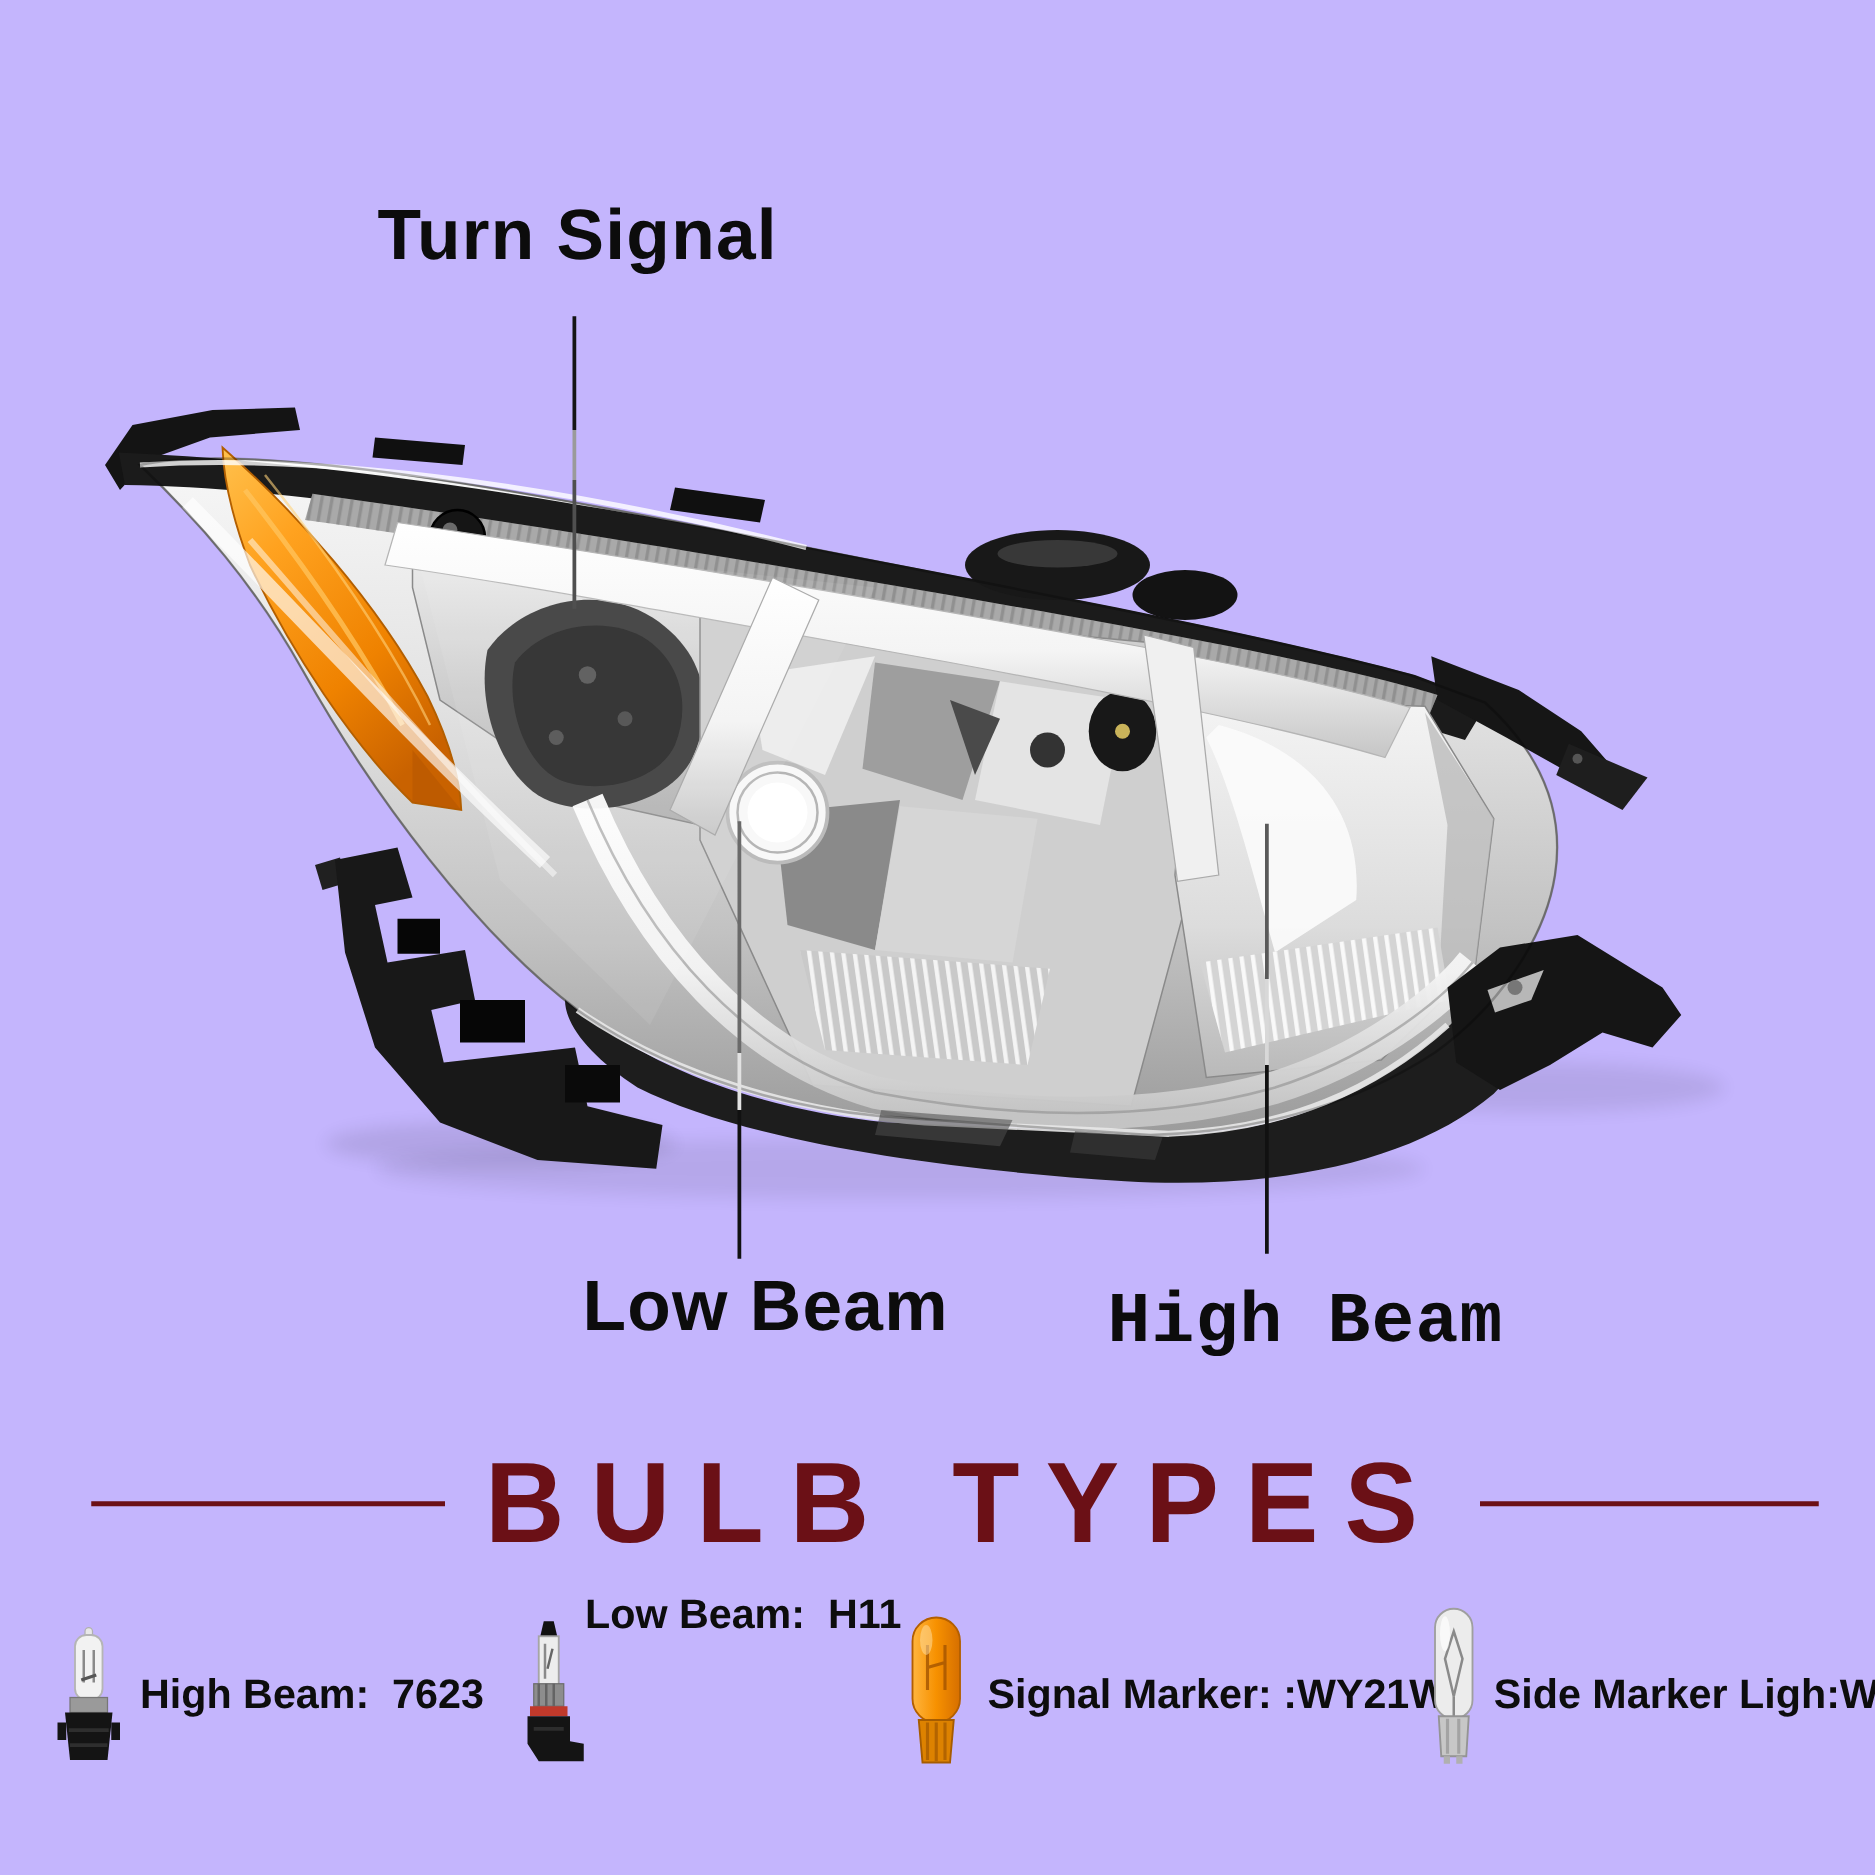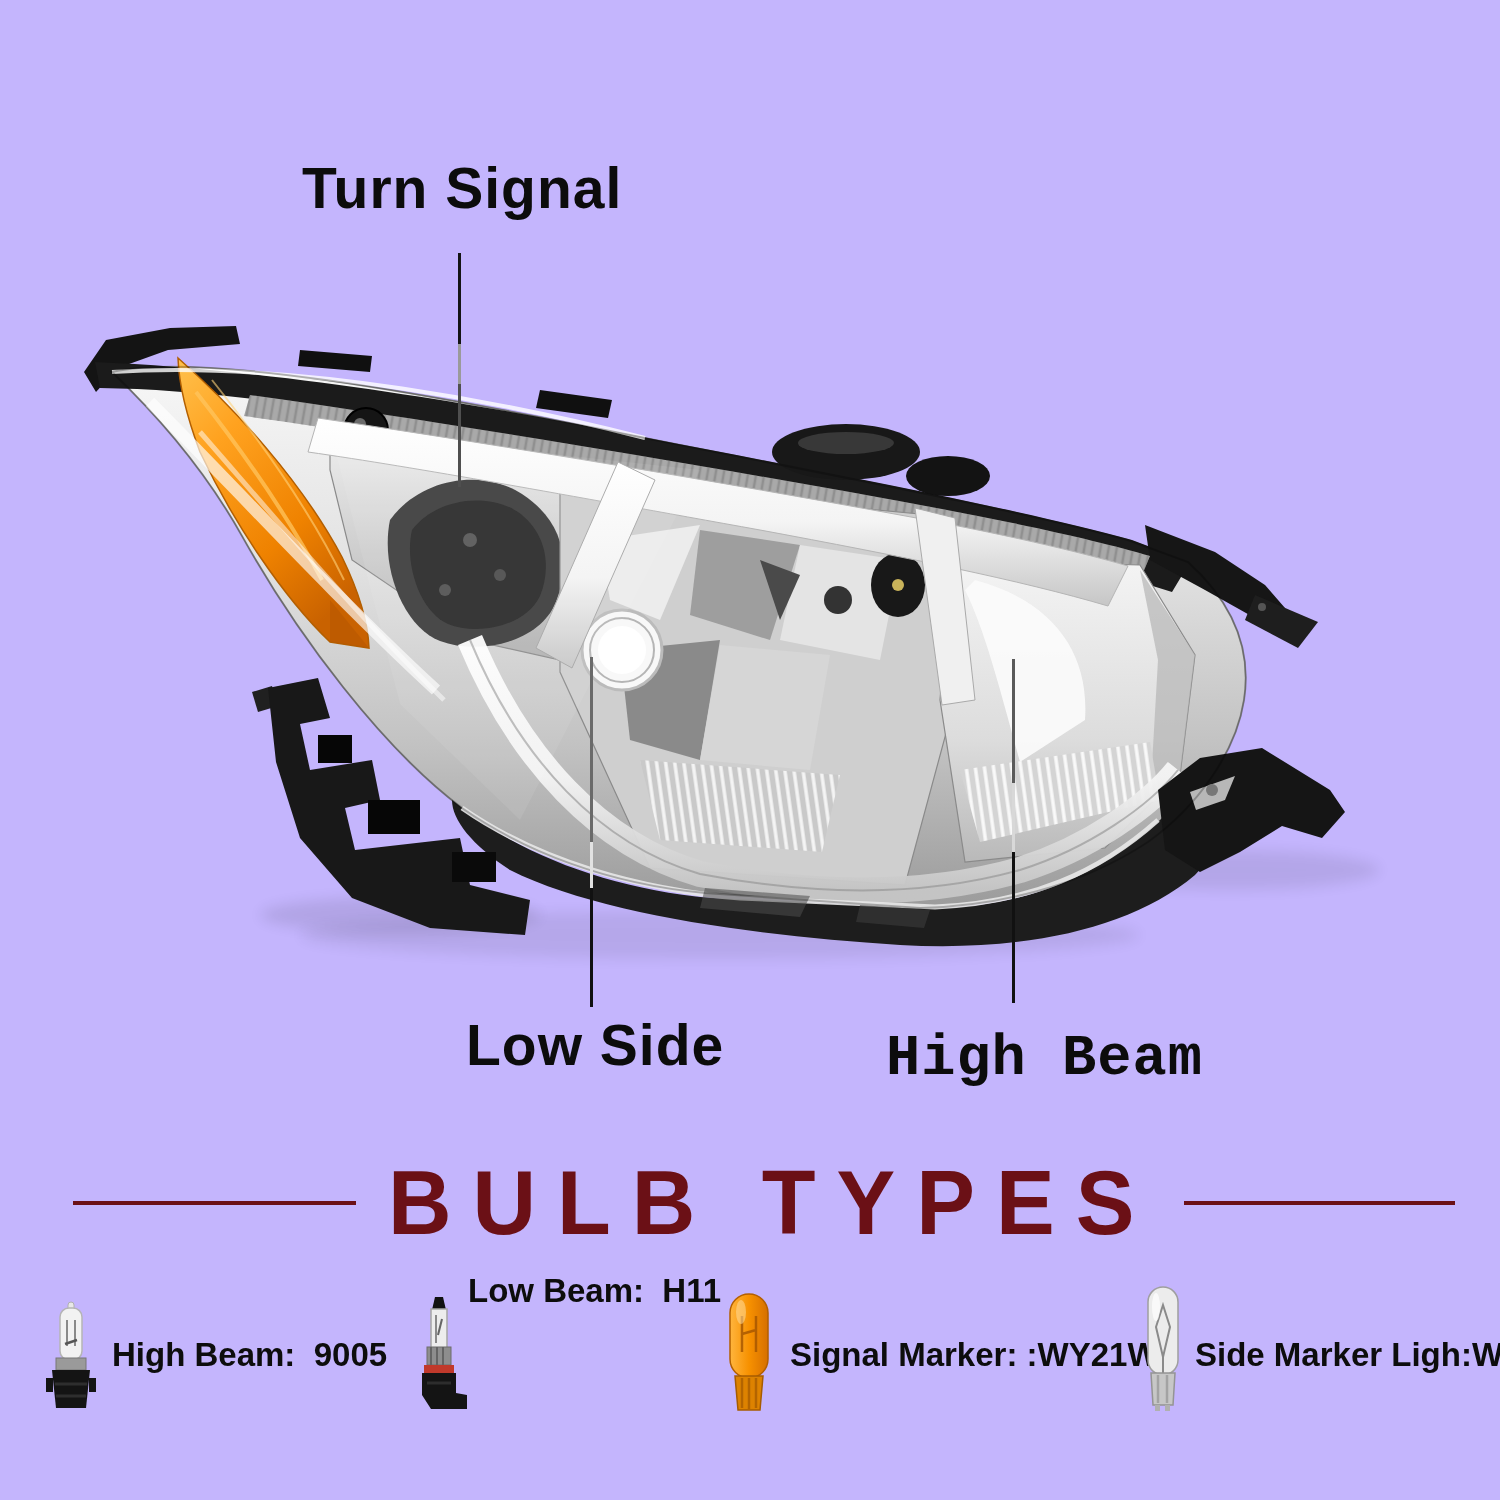--- a/index.html
+++ b/index.html
@@ -208,21 +208,21 @@
     </g>
 
     <path d="M112,372 C200,352 420,392 645,438 C830,475 1010,508 1128,540 L1188,562
       C1232,602 1252,648 1244,700 C1236,752 1198,806 1148,842 C1078,888 995,906 920,908
       L705,893 C608,884 525,852 462,808 C382,748 298,636 242,536 C204,468 158,416 112,372 Z" fill="none" stroke="rgba(0,0,0,.25)" stroke-width="2"></path>
   </svg>
 
   <div class="abs callout-label" id="label-turn-signal">Turn Signal</div>
   <div class="abs callout-line" id="line-turn-signal"></div>
 
-  <div class="abs callout-label" id="label-low-beam">Low Side</div>
+  <div class="abs callout-label" id="label-low-beam">Low Beam</div>
   <div class="abs callout-line" id="line-low-beam"></div>
 
   <div class="abs callout-label" id="label-high-beam">High Beam</div>
   <div class="abs callout-line" id="line-high-beam"></div>
 
   <div class="abs title-rule" id="rule-left" style="background:#6b1016"></div>
   <div class="abs section-title" style="color:#6b1016">BULB TYPES</div>
   <div class="abs title-rule" id="rule-right" style="background:#6b1016"></div>
 
   <svg class="abs" style="left:40px;top:1300px" width="62" height="112" viewBox="0 0 62 112">
@@ -231,21 +231,21 @@
     <line x1="27" y1="20" x2="27" y2="46" stroke="#8a8a8a" stroke-width="2"></line>
     <line x1="35" y1="20" x2="35" y2="46" stroke="#8a8a8a" stroke-width="2"></line>
     <line x1="25" y1="44" x2="37" y2="40" stroke="#555" stroke-width="2.5"></line>
     <rect x="16" y="58" width="30" height="12" fill="#9a9a9a" stroke="#777"></rect>
     <path d="M12,70 L50,70 L46,108 L16,108 Z" fill="#141414"></path>
     <rect x="6" y="78" width="7" height="14" fill="#141414"></rect>
     <rect x="49" y="78" width="7" height="14" fill="#141414"></rect>
     <line x1="15" y1="84" x2="47" y2="84" stroke="#2e2e2e" stroke-width="3"></line>
     <line x1="16" y1="96" x2="46" y2="96" stroke="#2e2e2e" stroke-width="3"></line>
   </svg>
-  <div class="abs spec-label" id="spec-label-0">High Beam:  9005</div>
+  <div class="abs spec-label" id="spec-label-0">High Beam:  7623</div>
 
   <svg class="abs" style="left:405px;top:1295px" width="68" height="120" viewBox="0 0 68 120">
     <path d="M30,2 L38,2 L41,15 L27,15 Z" fill="#111"></path>
     <rect x="26" y="14" width="16" height="40" fill="#ededed" stroke="#a5a5a5" stroke-width="1.5"></rect>
     <line x1="31" y1="20" x2="31" y2="48" stroke="#8a8a8a" stroke-width="2"></line>
     <line x1="37" y1="24" x2="33" y2="40" stroke="#666" stroke-width="2"></line>
     <rect x="22" y="52" width="24" height="18" fill="#8d8d8d" stroke="#6d6d6d"></rect>
     <line x1="26" y1="52" x2="26" y2="70" stroke="#646464" stroke-width="2"></line>
     <line x1="32" y1="52" x2="32" y2="70" stroke="#646464" stroke-width="2"></line>
     <line x1="38" y1="52" x2="38" y2="70" stroke="#646464" stroke-width="2"></line>

